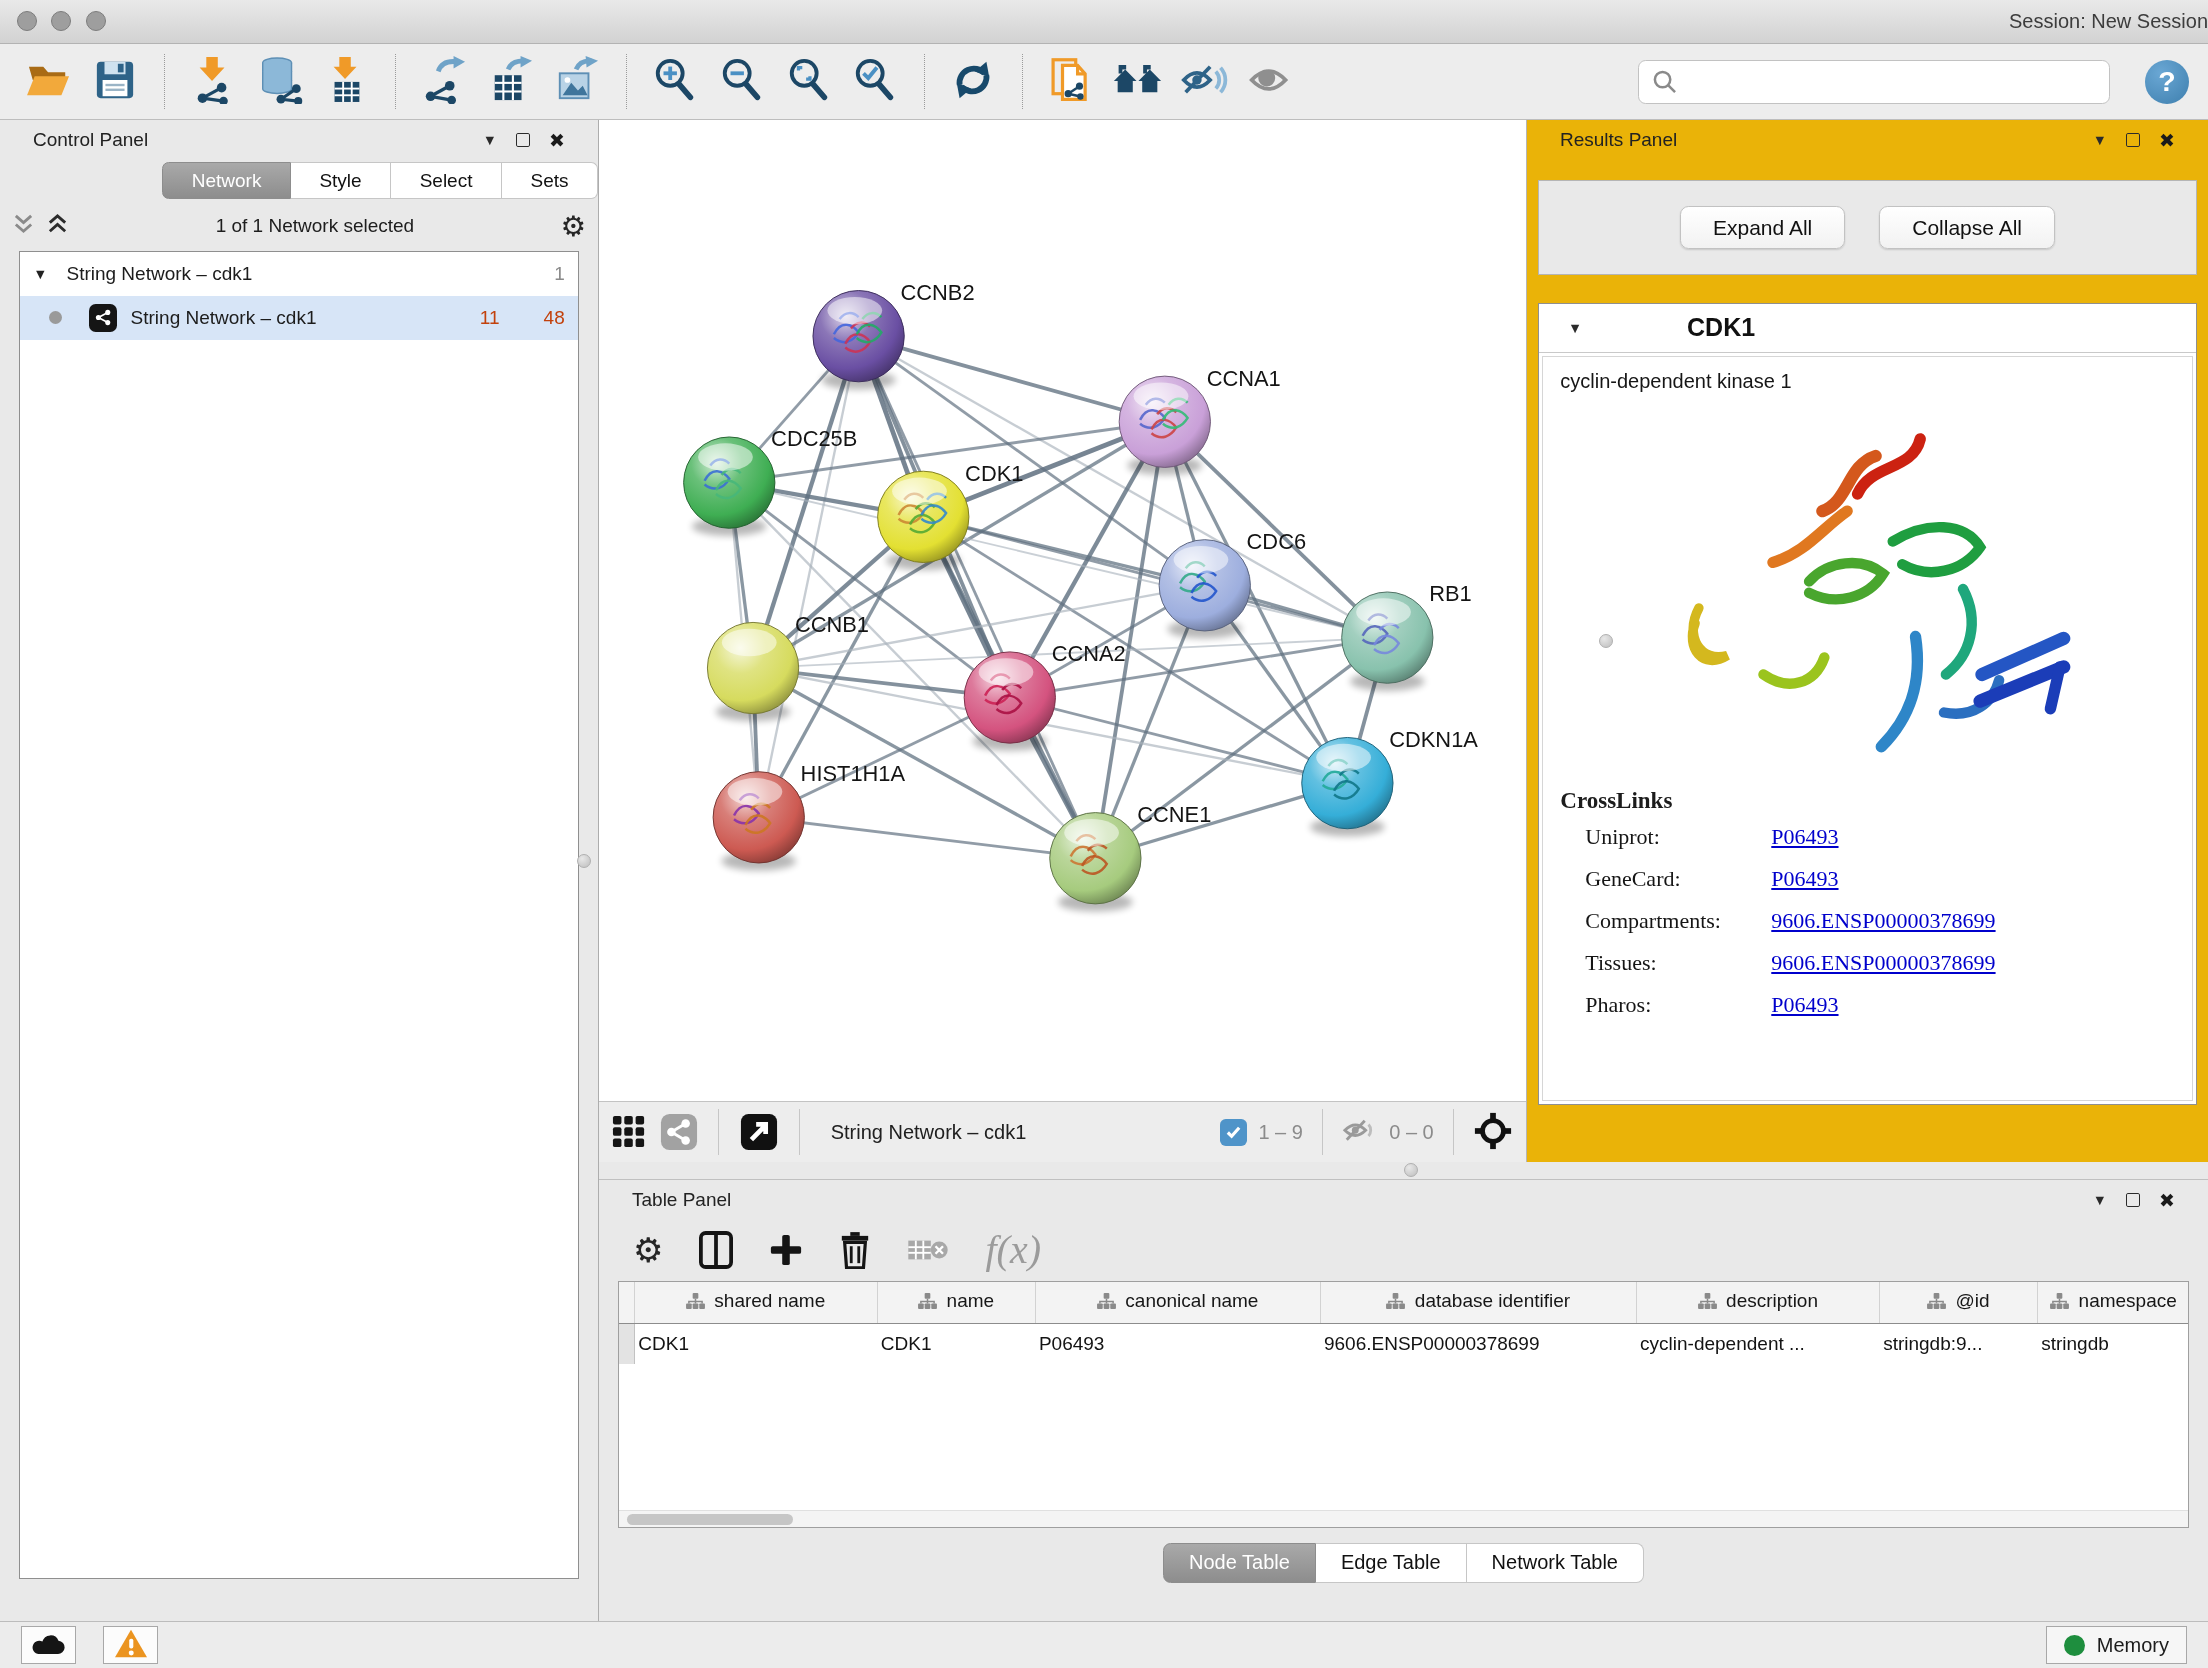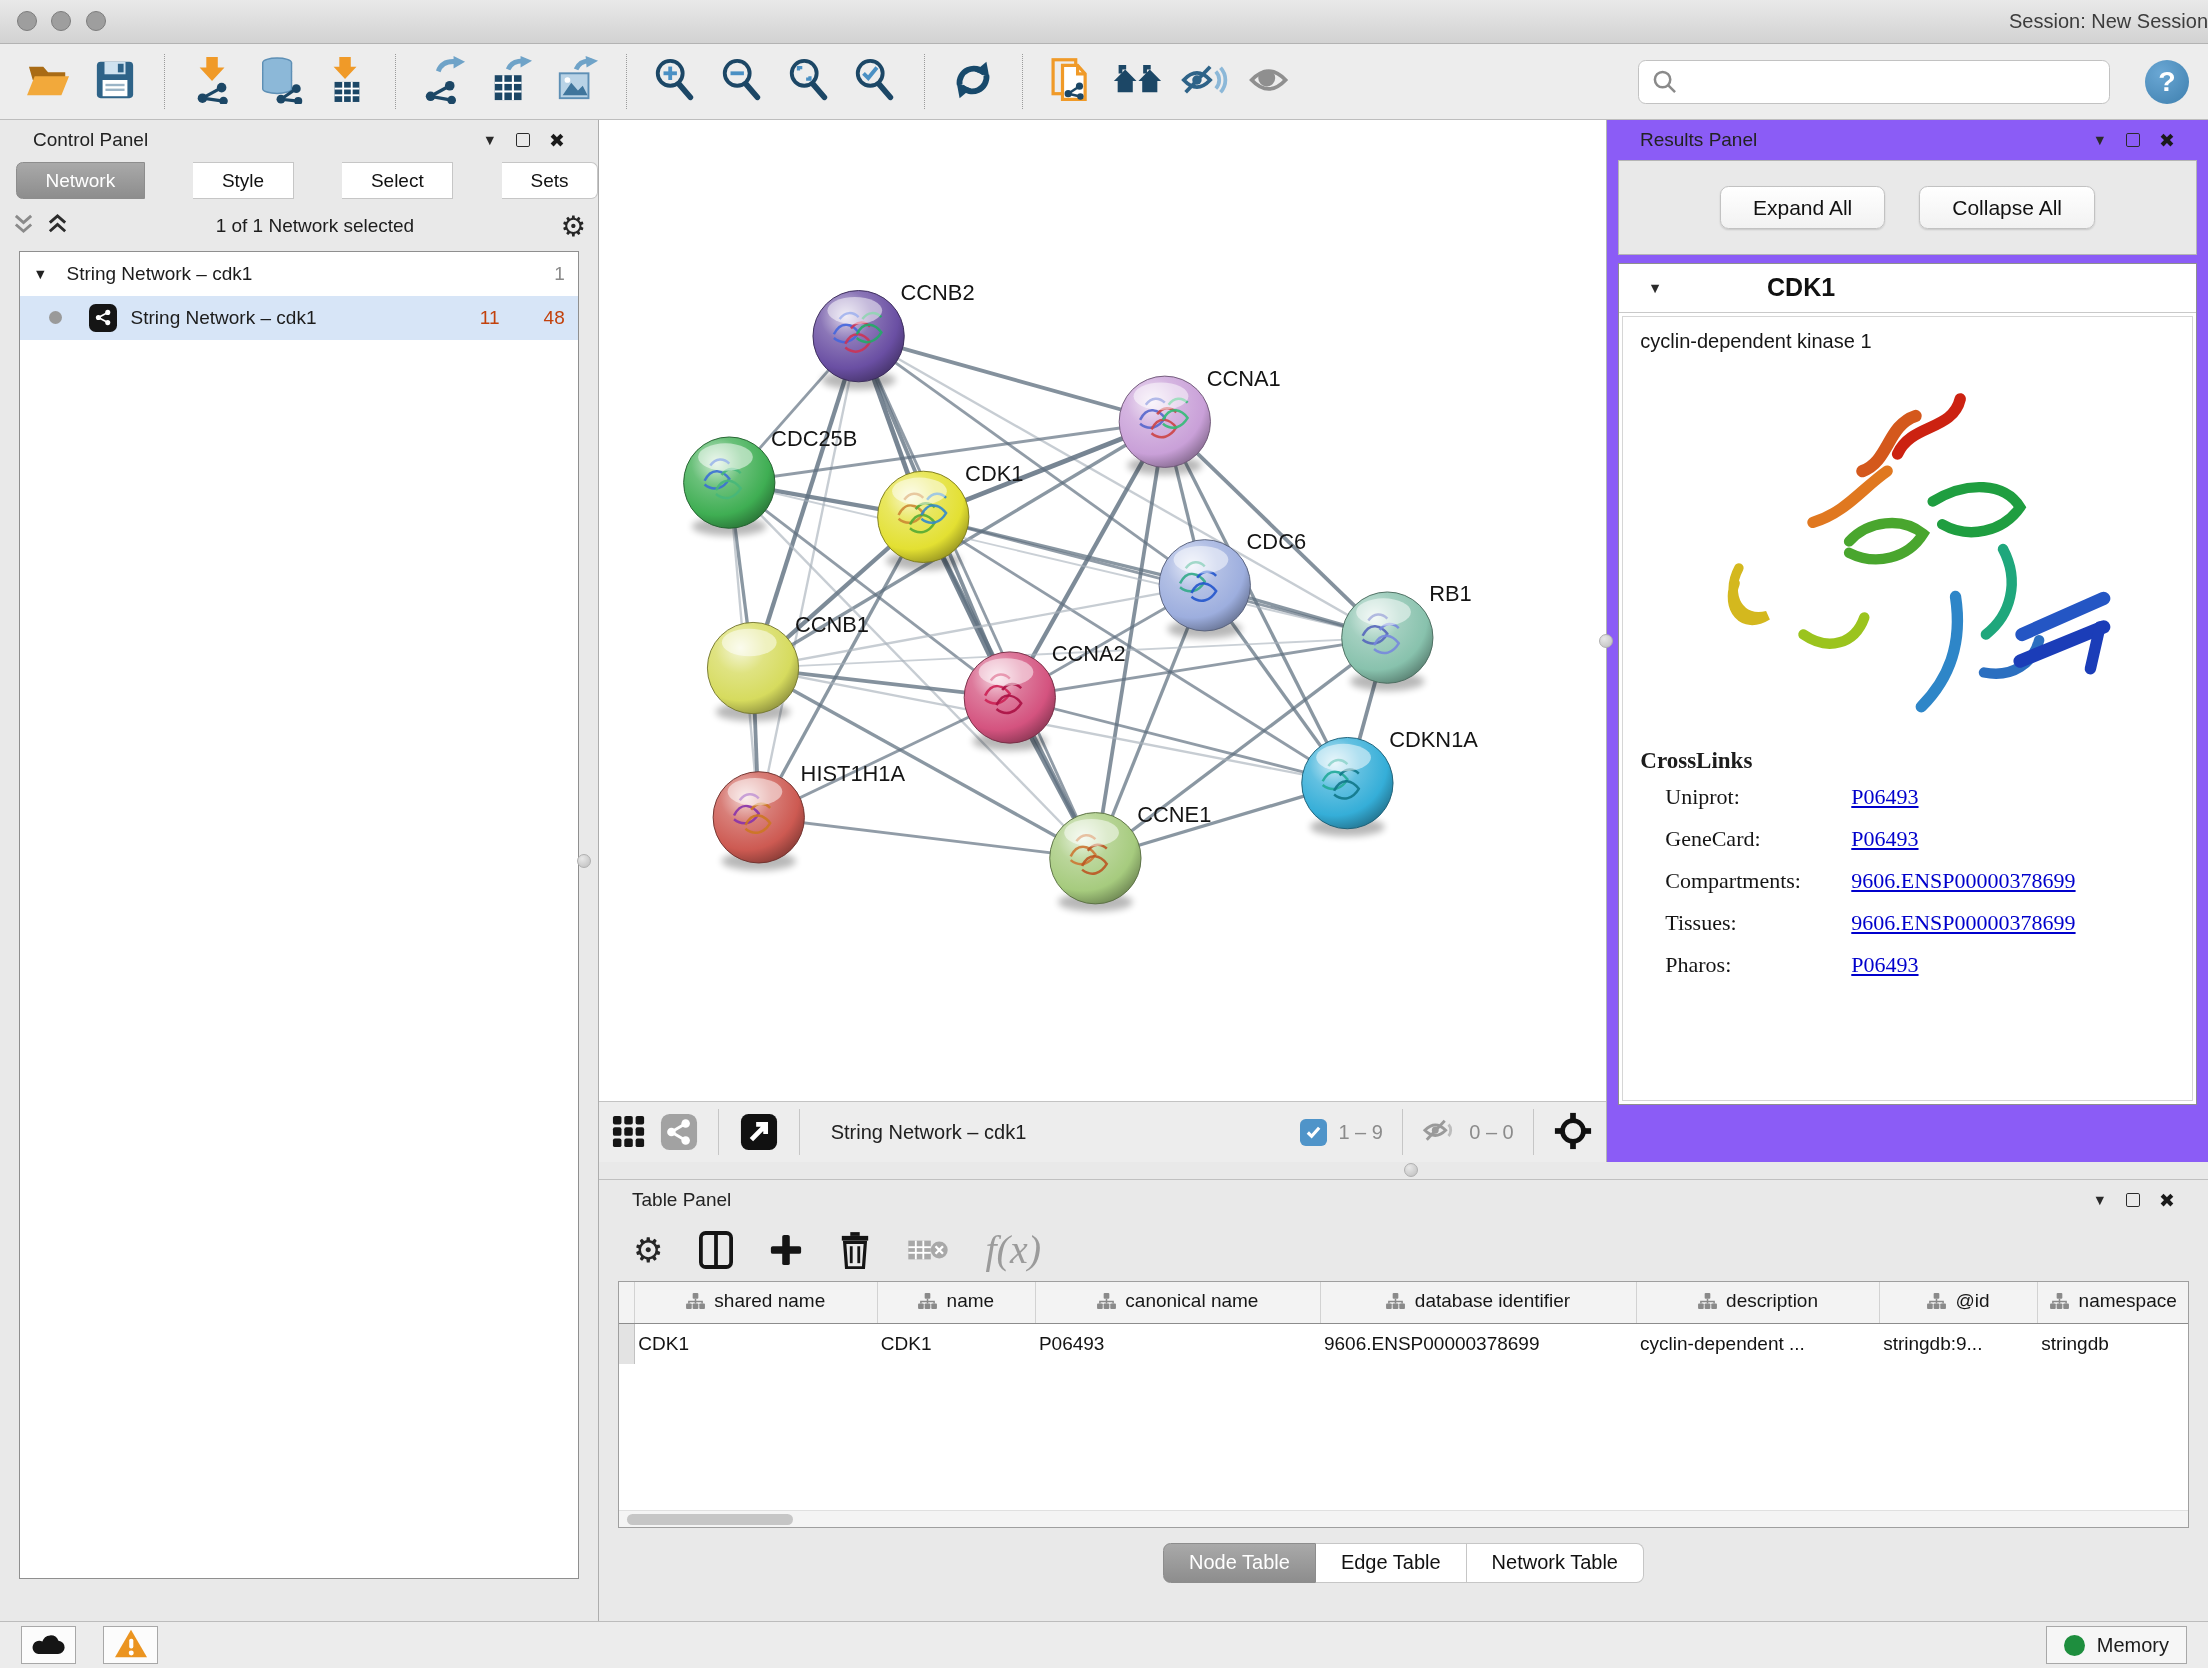--- a/index.html
+++ b/index.html
@@ -33,21 +33,21 @@
   
   .control-panel { width:599px; flex:0 0 auto; background:#e9e9e9; border-right:1px solid #adadad;
                    display:flex; flex-direction:column; }
   .panel-titlebar { height:40px; display:flex; align-items:center; padding:0 33px; flex:0 0 auto; }
   .panel-title { font-size:19px; color:#222; }
   .panel-ctrls { margin-left:auto; display:flex; align-items:center; gap:19px; }
   .pc-arrow { font-size:14.3px; color:#2b2b2b; }
   .pc-float { width:14.3px; height:14.3px; border:1.9px solid #2b2b2b; border-radius:1.9px; }
   .pc-close { font-size:19px; font-weight:bold; color:#1a1a1a; line-height:1; }
 
-  .seg-tabs { display:flex; justify-content:space-between; padding:1.9px 0 5.7px; flex:0 0 auto;margin-left:16px; }
+  .seg-tabs { display:flex; justify-content:flex-end; padding:1.9px 0 5.7px; flex:0 0 auto;margin-left:16px; }
   .seg-tab { font-size:19px; padding:6.7px 28.5px; background:#fff; border:1px solid #c6c6c6; border-left-width:0; color:#111; }
   .seg-tab:first-child { border-left-width:1px; border-radius:6.7px 0 0 6.7px; }
   .seg-tab:last-child { border-radius:0 6.7px 6.7px 0; }
   .seg-tab.active { background:linear-gradient(#a9a9a9,#8d8d8d); color:#fff; border-color:#8d8d8d; }
 
   .cp-toolrow { display:flex; align-items:center; height:42px; padding:0 12px; flex:0 0 auto; }
   .cp-status { flex:1; text-align:center; font-size:19px; color:#1d1d1d; }
   .gear-glyph { font-size:28.5px; color:#262626; line-height:1; }
   .chevrons { display:flex; gap:11.4px; }
 
@@ -76,21 +76,21 @@
   .nb-right { margin-left:auto; display:flex; align-items:center; gap:11.4px; }
   .nb-count { font-size:20px; color:#8b8b8b; }
   .checkbox { width:27px; height:27px; border-radius:5.7px; background:#4f94c9; display:flex; align-items:center; justify-content:center; }
 
   .h-grip { height:17px; background:#e9e9e9; position:relative; flex:0 0 auto; }
   .grip-dot { width:14.3px; height:14.3px; border-radius:50%; background:radial-gradient(circle at 35% 30%,#e8e8e8,#bdbdbd);
               border:1px solid #b0b0b0; }
   .h-grip .grip-dot { position:absolute; left:50%; top:1px; }
 
   
-  .results-panel { width:601px; flex:0 0 auto; background:#8b5cf6; display:flex; flex-direction:column; }
+  .results-panel { width:681px; flex:0 0 auto; background:#eab308; display:flex; flex-direction:column;gap:20px; }
   .rp-tabrow { display:flex; justify-content:center; flex:0 0 auto; position:relative; z-index:2; margin-bottom:-3.8px; }
   .rp-tab { font-size:20px; color:#fff; background:linear-gradient(#ababab,#8f8f8f); border:1px solid #8a8a8a;
             border-radius:7.6px; padding:5.7px 30px; }
   .rp-box1 { margin:0 11.4px; border:1px solid #b5b5b5; background:#e9e9e9; padding:25px 0; display:flex;
              justify-content:center; gap:34px; flex:0 0 auto; }
   .rp-btn { font-size:21px; background:linear-gradient(#ffffff,#f2f2f2); border:1px solid #c2c2c2; border-radius:8.6px;
             padding:8.6px 32px; color:#111; box-shadow:0 1px 1.9px rgba(0,0,0,.15); }
   .rp-box2 { margin:7.6px 11.4px 57px; border:1px solid #8f8f8f; background:#fff; flex:1; display:flex;
              flex-direction:column; overflow:hidden; }
   .gene-header { display:flex; align-items:center; height:49px; border-bottom:1px solid #c9c9c9; padding:0 28.5px; flex:0 0 auto; }

